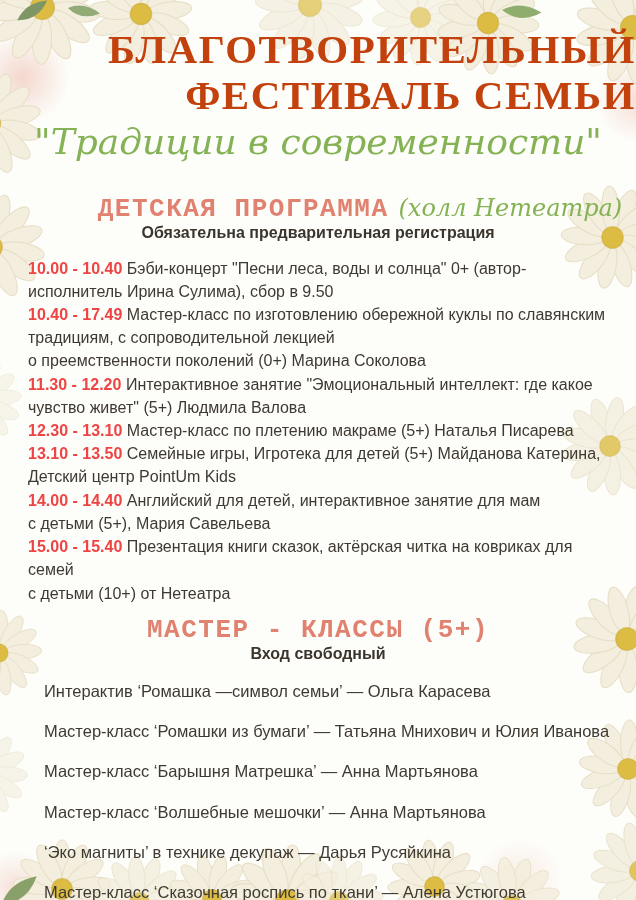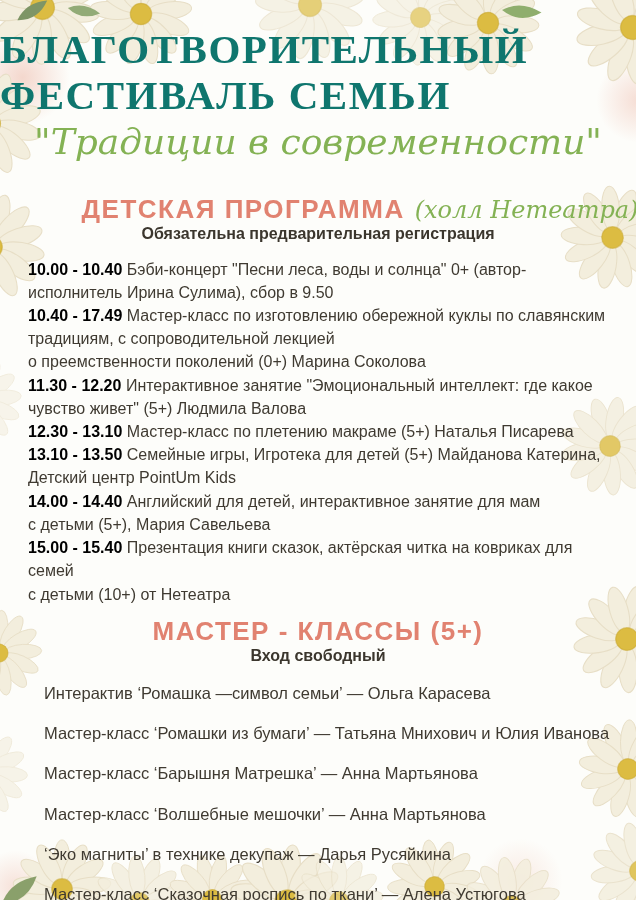--- a/index.html
+++ b/index.html
@@ -9,51 +9,51 @@
     background:#fdfdfa; overflow:hidden;
     font-family:"Liberation Sans", sans-serif; color:#3f3a31;
   }
   
   .blush { position:absolute; border-radius:50%; z-index:0; }
   .daisy { position:absolute; z-index:1; }
   .leaf  { position:absolute; z-index:1; }
   
   .content { position:absolute; inset:0; z-index:2; }
   .title {
-    margin-top:26px; text-align:left;
+    margin-top:26px; text-align:right;
     font-family:"Liberation Serif", serif; font-weight:700;
     font-size:41px; line-height:1.13; letter-spacing:1.5px;
-    color:#0f766e;
+    color:#c2410c;
   }
   .title span { display:block; }
   .subtitle {
     text-align:center; margin-top:2px;
     font-family:"DejaVu Serif", serif; font-style:italic;
     font-size:36px; color:#84b254; font-weight:400;
   }
   .section-heading {
     display:flex; justify-content:center; align-items:baseline; gap:10px;
     margin-top:32px;
   }
   .section-heading.shift-right { transform:translateX(42px); }
   .h2-coral {
-    font-family:Liberation Sans, sans-serif; font-weight:700;
+    font-family:Liberation Mono, monospace; font-weight:700;
     font-size:26px; letter-spacing:1.5px; color:#e18270;
   }
   .h2-note {
     font-family:"DejaVu Serif", serif; font-style:italic;
     font-size:24px; color:#84b254;
   }
   .note-bold {
     text-align:center; font-weight:700; font-size:16px; 
     color:#3b362d;
   }
   .schedule { margin:15px 0 0 28px; width:590px; font-size:16px; line-height:23.2px; }
   .schedule p { margin:0; }
-  .schedule .time { font-weight:700; color:#000000; }
+  .schedule .time { font-weight:700; color:#ef4444; }
   .schedule .desc { white-space:pre-line; }
   .mc-heading { margin-top:10px; }
   .mc-list { margin:11px 0 0 28px; width:598px; font-size:16.5px; line-height:24.3px; }
   .mc-list p { margin:16px; }
 </style>
 </head>
 <body>
 
 <div class="poster">
 

